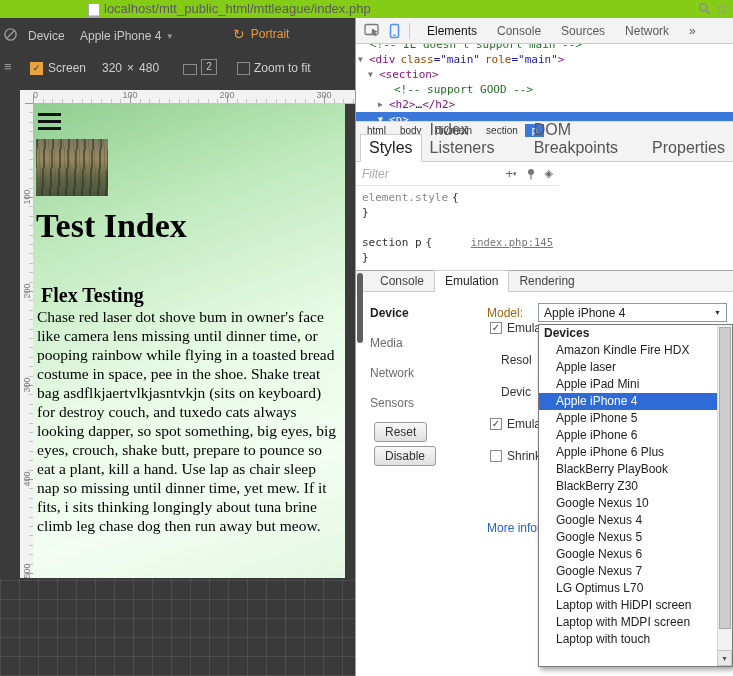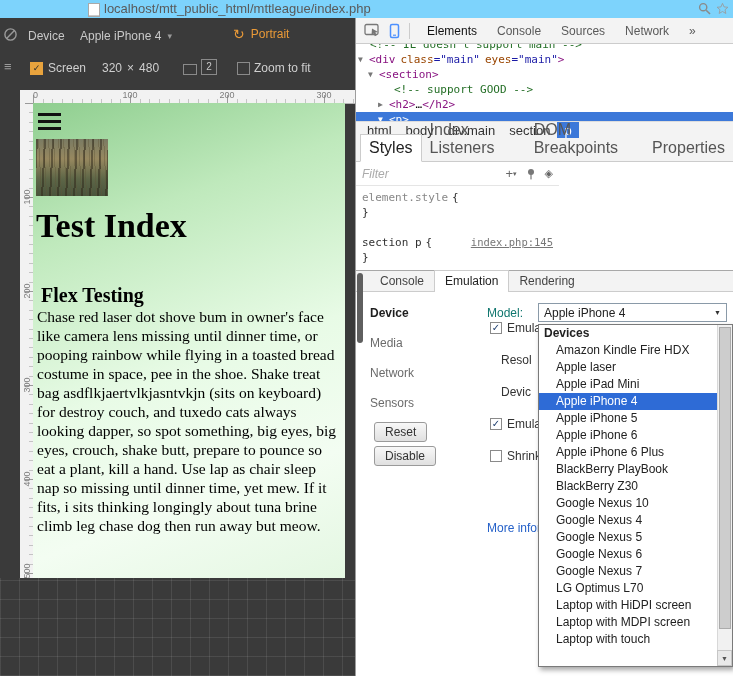--- a/index.html
+++ b/index.html
@@ -1,20 +1,20 @@
 <!DOCTYPE html>
 <html><head>
 <meta charset="utf-8">
 <style>
   html,body{margin:0;padding:0;background:#fff;}
   #app{position:relative;width:733px;height:676px;overflow:hidden;background:#fff;
        font-family:"Liberation Sans","DejaVu Sans",sans-serif;-webkit-font-smoothing:antialiased;}
 
   
-  .urlbar{position:absolute;left:0;top:0;width:733px;height:18px;background:#7dd3fc;border-bottom:1px solid #15803d;}
+  .urlbar{position:absolute;left:0;top:0;width:733px;height:18px;background:#84cc16;border-bottom:1px solid #15803d;}
   .pageicon{position:absolute;left:88px;top:3px;width:10px;height:12px;background:#fff;border:1px solid #a9a9a9;
             box-shadow:inset 0 -2px 0 -1px #ccc, inset 0 -5px 0 -4px #ccc;}
   .url{position:absolute;left:104px;top:1px;font-size:13px;color:#5a5a5a;white-space:nowrap;}
   .urlicons{position:absolute;right:4px;top:2px;display:flex;gap:5px;align-items:center;}
 
   
   .leftbg{position:absolute;left:0;top:18px;width:355px;height:658px;background:#3a3a3a;}
   .devbar{position:absolute;left:0;top:18px;width:355px;height:72px;background:#3a3a3a;color:#cfcfcf;font-size:12px;}
   .icon-slash{position:absolute;left:3px;top:9px;}
   .icon-rows{position:absolute;left:4px;top:42px;color:#9a9a9a;font-size:13px;line-height:13px;}
@@ -100,21 +100,21 @@
   .attr{color:#994500;}
   .val{color:#1a1aa6;}
   .comment{color:#236e25;}
   .dots{color:#000;}
   .sp{margin-left:5px;}
   .tl.sel{background:#3c78d9;}
   .tl.sel span{color:#fff;}
 
   
   .crumbs{position:absolute;left:0;top:103px;width:100%;height:17px;background:#f3f3f3;border-top:1px solid #ddd;box-sizing:border-box;display:flex;align-items:center;padding-left:4px;}
-  .crumb{padding:1px 7px;font-size:13px;color:#333;cursor:default;}
+  .crumb{padding:1px 7px;font-size:10px;color:#333;cursor:default;}
   .crumb.sel{background:#3c78d9;color:#fff;}
 
   
   .sidetabs{position:absolute;left:0;top:120px;width:100%;height:24px;background:#f3f3f3;border-bottom:1px solid #ccc;box-sizing:border-box;display:flex;align-items:flex-end;padding-left:4px;}
   .sidetab{padding:4px 8px;font-size:16px;color:#555;cursor:default;}
   .sidetab.sel{background:#fff;border:1px solid #ccc;border-bottom:1px solid #fff;margin-bottom:-1px;color:#222;}
 
   
   .filterrow{position:absolute;left:0;top:144px;width:203px;height:24px;border-bottom:1px solid #e5e5e5;box-sizing:border-box;display:flex;align-items:center;padding:0 6px;}
   .fph{color:#aaa;font-size:12px;font-style:italic;}
@@ -151,21 +151,21 @@
 
   
   .emul{position:absolute;left:0;top:274px;width:100%;height:384px;background:#fff;}
   .eside{position:absolute;left:0;top:6px;width:118px;}
   .enav div{padding:8px 0 8px 14px;font-size:12px;color:#6b6b6b;cursor:default;}
   .enav div.sel{color:#1f1f1f;font-weight:bold;}
   .ebtn{display:block;margin:4px 0 0 18px;min-width:50px;height:20px;font-size:12px;color:#333;
         background:linear-gradient(#f8f8f8,#e0e0e0);border:1px solid #9a9a9a;border-radius:3px;padding:0 10px;
         font-family:"Liberation Sans","DejaVu Sans",sans-serif;}
   .ebtn.second{}
-  .model-label{position:absolute;left:131px;top:14px;font-size:12px;color:#0f766e;}
+  .model-label{position:absolute;left:131px;top:14px;font-size:12px;color:#a16207;}
   .model-dd{position:absolute;left:182px;top:11px;width:189px;height:19px;box-sizing:border-box;border:1px solid #8a9aa8;background:#fff;
             display:flex;align-items:center;font-size:12px;color:#222;padding:0 5px;}
   .model-dd .ddcaret{margin-left:auto;font-size:7px;color:#333;}
   .erow{position:absolute;display:flex;align-items:center;gap:5px;font-size:12px;color:#333;white-space:nowrap;height:14px;}
   .ecb{width:12px;height:12px;box-sizing:border-box;border:1px solid #8a8a8a;background:#fff;font-size:10px;line-height:10px;text-align:center;color:#1c3d6e;}
   .ecb.checked::after{content:"✓";}
   .morelink{position:absolute;left:131px;top:229px;font-size:12px;color:#2561c9;white-space:nowrap;}
 
   
   .dropdown{position:absolute;left:538px;top:324px;width:195px;height:343px;box-sizing:border-box;background:#fff;
@@ -277,21 +277,21 @@
       <span class="dtab sel">Elements</span>
           <span class="dtab">Console</span>
           <span class="dtab">Sources</span>
           <span class="dtab">Network</span>
           <span class="dtab">»</span>
         </span>
     </div>
 
     <div class="tree">
       <div class="tl first" style="padding-left:14px"><span class="comment">&lt;!-- IE doesn't support main --&gt;</span></div>
-      <div class="tl" style="padding-left:2px"><span class="arrow">▼</span><span class="tag">&lt;div</span><span class="attr sp">class</span><span class="val">="main"</span><span class="attr sp">eyes</span><span class="val">="main"</span><span class="tag">&gt;</span></div>
+      <div class="tl" style="padding-left:2px"><span class="arrow">▼</span><span class="tag">&lt;div</span><span class="attr sp">class</span><span class="val">="main"</span><span class="attr sp">role</span><span class="val">="main"</span><span class="tag">&gt;</span></div>
       <div class="tl" style="padding-left:12px"><span class="arrow">▼</span><span class="tag">&lt;section&gt;</span></div>
       <div class="tl" style="padding-left:38px"><span class="comment">&lt;!-- support GOOD --&gt;</span></div>
       <div class="tl" style="padding-left:22px"><span class="arrow">▶</span><span class="tag">&lt;h2&gt;</span><span class="dots">…</span><span class="tag">&lt;/h2&gt;</span></div>
       <div class="tl sel" style="padding-left:22px"><span class="arrow">▼</span><span class="tag">&lt;p&gt;</span></div>
     </div>
 
     <div class="crumbs">
 
     <span class="crumb">html</span>
         <span class="crumb">body</span>

